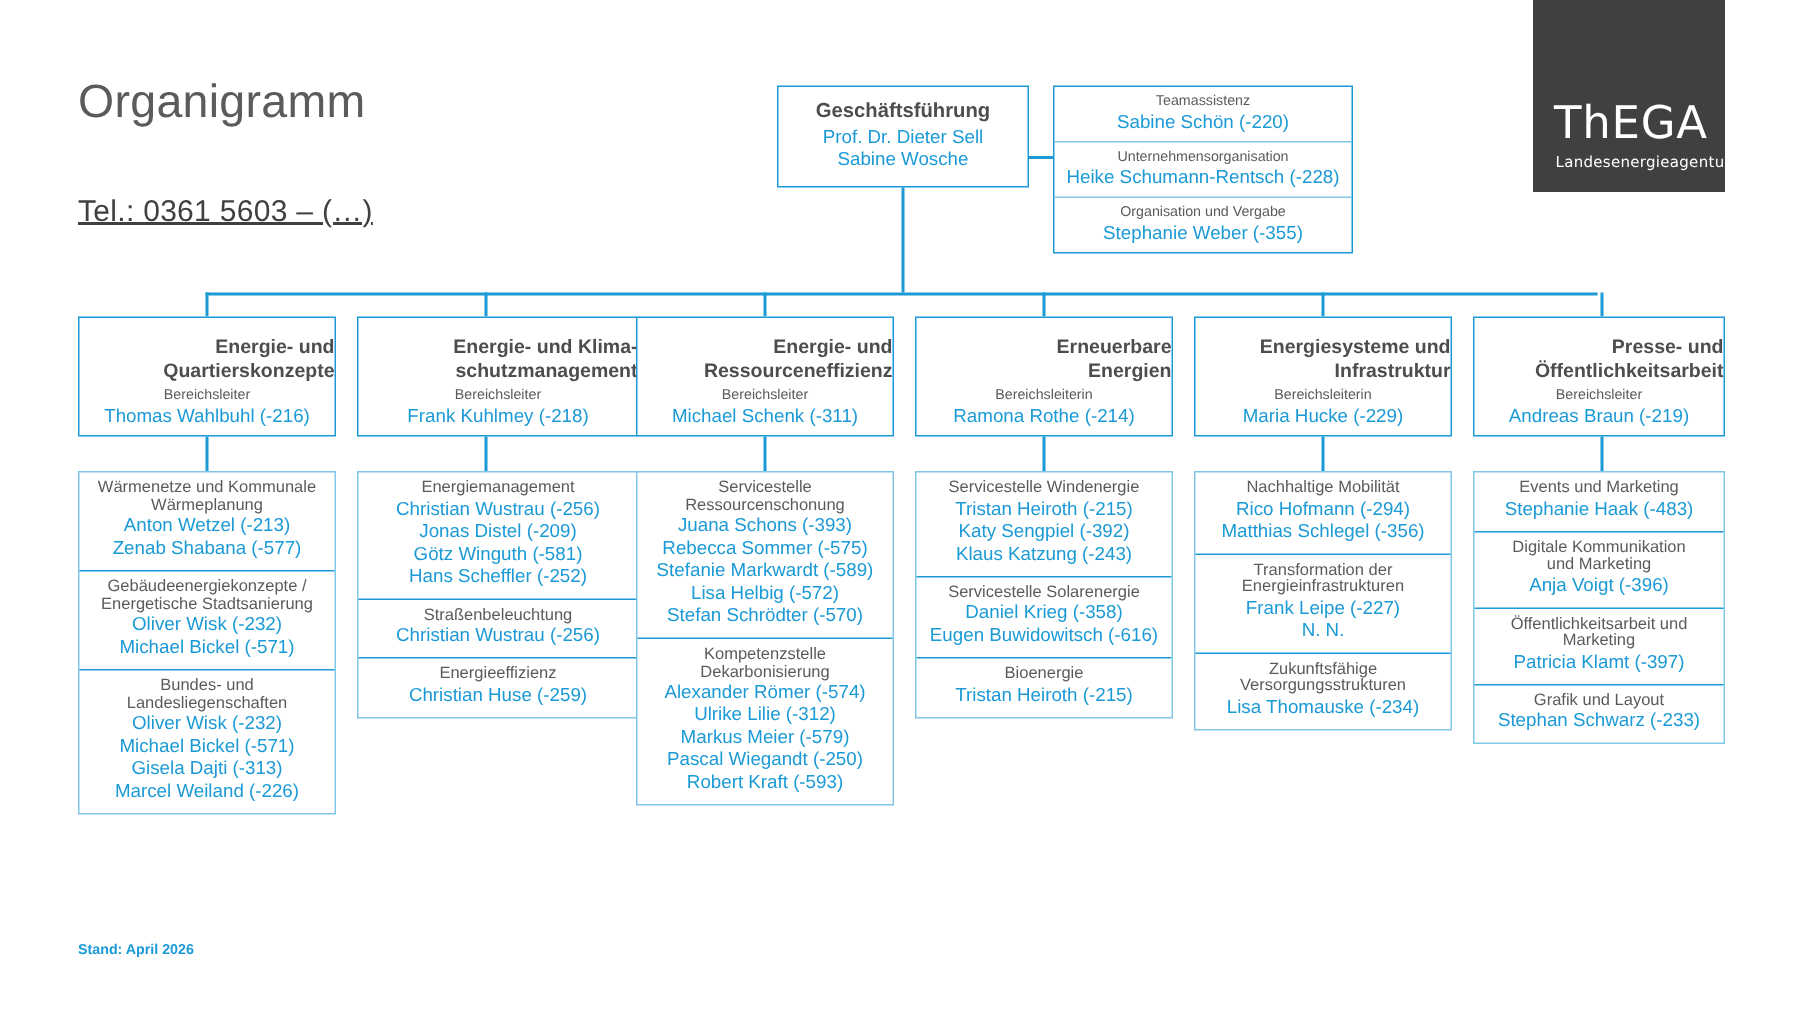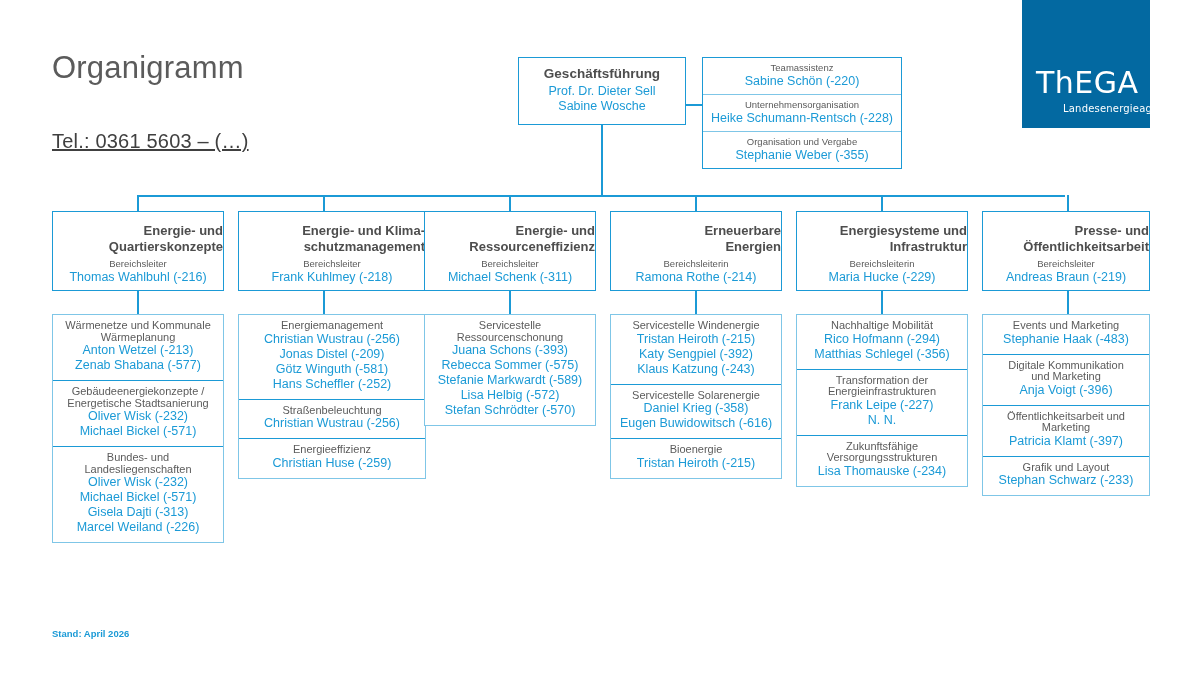--- a/index.html
+++ b/index.html
@@ -17,21 +17,21 @@
     -webkit-font-smoothing: antialiased;
   }
 
   
   .logo {
     position: absolute;
     top: 0;
     left: 1022px;
     width: 128px;
     height: 128px;
-    background: #0369a1;
+    background: #404040;
   }
   .logo-word {
     position: absolute;
     left: 14px;
     bottom: 30px;
     color: #ffffff;
     font-size: 30px;
     font-weight: 400;
     letter-spacing: 0.5px;
     line-height: 1;
@@ -39,21 +39,20 @@
   }
   .logo-sub {
     position: absolute;
     left: 15px;
     bottom: 14px;
     color: #ffffff;
     font-size: 10px;
     letter-spacing: 0.2px;
     line-height: 1;
     font-family: "DejaVu Sans", sans-serif;
-    margin-left: 26px;
   }
 
   
   .page-title {
     position: absolute;
     left: 52px;
     top: 50px;
     font-size: 31px;
     font-weight: normal;
     color: #5B5B5B;
@@ -270,20 +269,28 @@
       <div class="conn" style="position: absolute; left: 85.25px; top: 80px; width: 1.5px; height: 23px;"></div>
       <div class="unit-stack">
         <div class="unit">
           <div class="role">Servicestelle Ressourcenschonung</div>
           <div class="person">Juana Schons (-393)</div>
           <div class="person">Rebecca Sommer (-575)</div>
           <div class="person">Stefanie Markwardt (-589)</div>
           <div class="person">Lisa Helbig (-572)</div>
           <div class="person">Stefan Schrödter (-570)</div>
         </div>
+        <div class="unit">
+          <div class="role">Kompetenzstelle Dekarbonisierung</div>
+          <div class="person">Alexander Römer (-574)</div>
+          <div class="person">Ulrike Lilie (-312)</div>
+          <div class="person">Markus Meier (-579)</div>
+          <div class="person">Pascal Wiegandt (-250)</div>
+          <div class="person">Robert Kraft (-593)</div>
+        </div>
       </div>
     </div>
     <div class="conn" style="left: 695.25px; top: 195px; width: 1.5px; height: 16px;"></div>
     <div class="dept-col" style="left: 610px; width: 172px; position: absolute;">
       <div class="dept-head">
         <div class="role-strong">Erneuerbare</div>
         <div class="role-strong">Energien</div>
         <div class="role">Bereichsleiterin</div>
         <div class="person">Ramona Rothe (-214)</div>
       </div>

